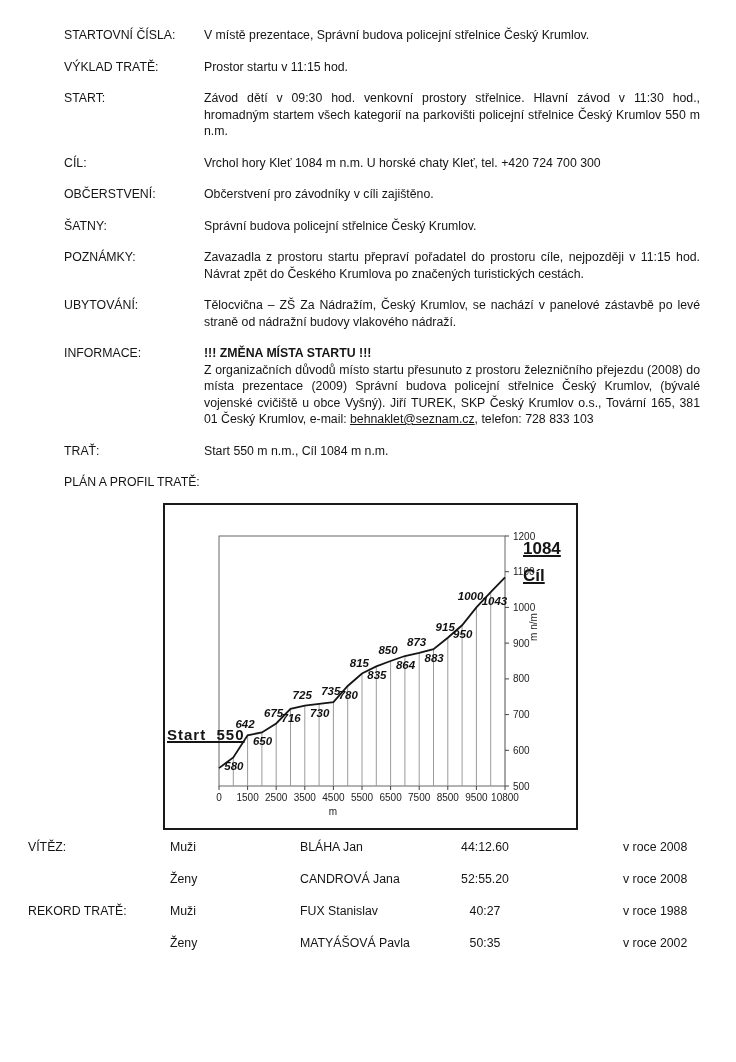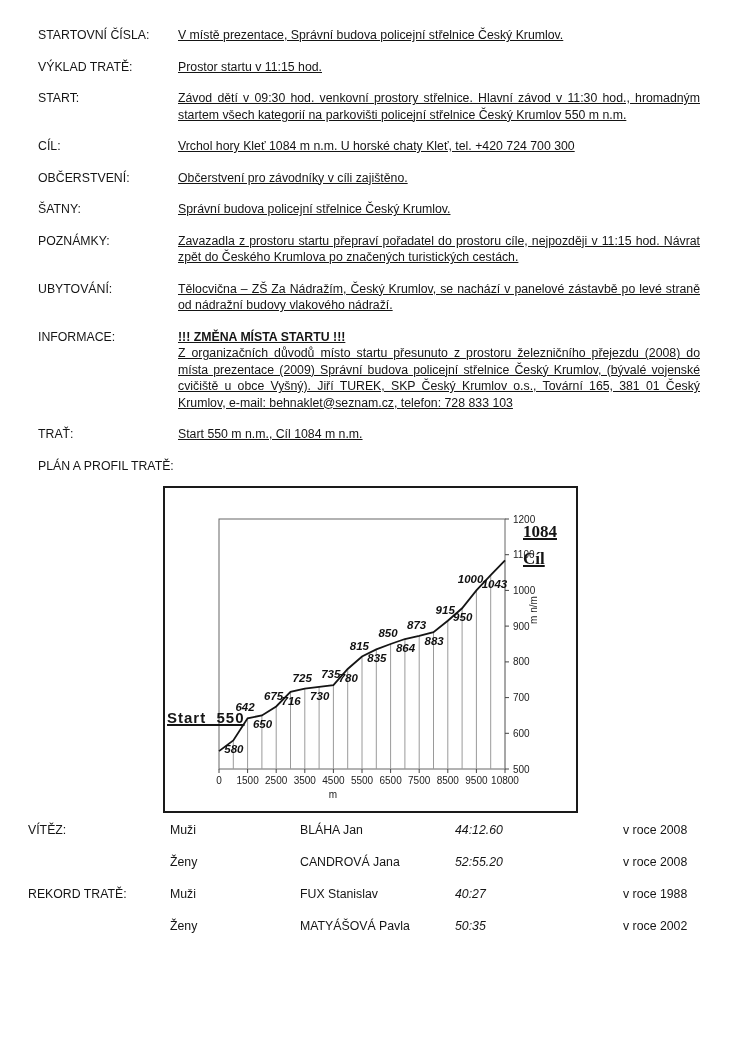--- a/index.html
+++ b/index.html
@@ -2,27 +2,27 @@
 <html><head>
 <meta charset="utf-8">
 <style>
   html,body{margin:0;padding:0;background:#e8e8e8;}
   .page{
     position:relative;width:736px;height:1062px;background:#ffffff;
     font-family:"Liberation Sans","DejaVu Sans",sans-serif;
     color:#151515;overflow:hidden;margin:0 auto;
     box-sizing:border-box;padding:27px 36px 0 0;
   }
-  .sec{display:flex;margin-bottom:15px;}
+  .sec{display:flex;margin-bottom:15px;padding-left:26px;}
   .sec-label{
     flex:0 0 140px;margin-left:38px;font-size:12.3px;line-height:16.5px;
     white-space:nowrap;
   }
   .sec-text{
-    flex:1;font-size:12.3px;line-height:16.5px;text-decoration:underline;
+    flex:1;font-size:12.3px;line-height:16.5px;
   }
   .multi{text-align:justify;}
   .bold{font-weight:bold;}
   .email{color:#151515;text-decoration:underline;cursor:pointer;}
   .heading-only .sec-label{flex:0 0 auto;}
   
   .figure{
     position:relative;margin:12px 0 0 163px;width:415px;height:327px;
     border:2px solid #1a1a1a;background:#fff;box-sizing:border-box;
   }
@@ -31,26 +31,26 @@
   .tk{font:10px "Liberation Sans","DejaVu Sans",sans-serif;fill:#222;}
   .anno-start{
     position:absolute;left:2px;top:221px;font-size:15px;font-weight:bold;
     text-decoration:underline;text-decoration-thickness:2px;letter-spacing:1px;
     white-space:pre;
   }
   .anno-finish{
     position:absolute;left:358px;top:30px;width:58px;text-align:left;
     font-size:17px;font-weight:bold;line-height:27px;
   }
-  .anno-finish div{display:inline-block;text-decoration:underline;text-decoration-thickness:2px;font-family:Liberation Serif, serif;}
+  .anno-finish div{display:inline-block;text-decoration:underline;text-decoration-thickness:2px;}
   
   .winners{margin:9px 0 0 28px;}
   .wrow{display:grid;grid-template-columns:142px 130px 155px 60px auto;height:32px;align-items:start;}
   .wrow div{font-size:12.3px;line-height:16.5px;}
-  .w-time{font-style:italic;}
+  .w-time{text-align:center;}
   .w-year{padding-left:108px;white-space:nowrap;}
 </style>
 </head>
 <body>
 
 <div class="page">
 
   <div class="sec">
     <div class="sec-label">STARTOVNÍ ČÍSLA:</div>
     <div class="sec-text">V místě prezentace, Správní budova policejní střelnice Český Krumlov.</div>

